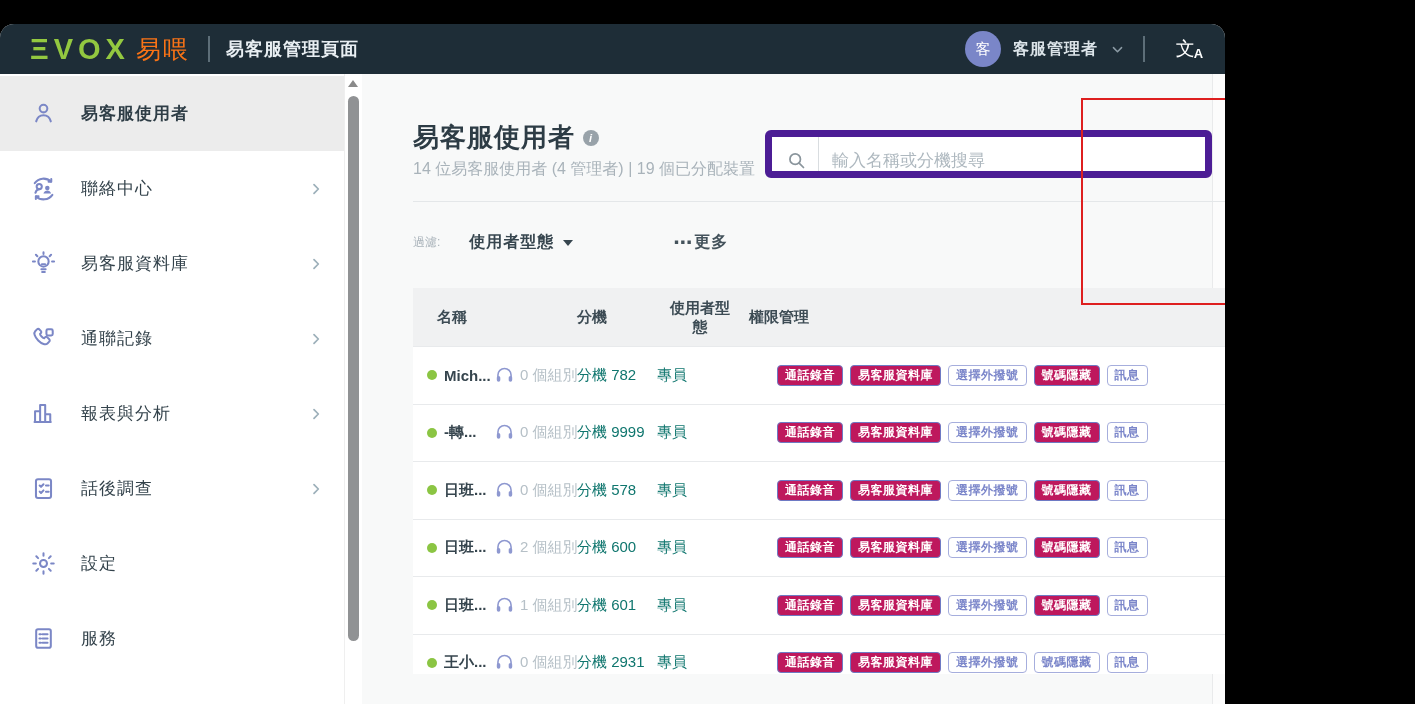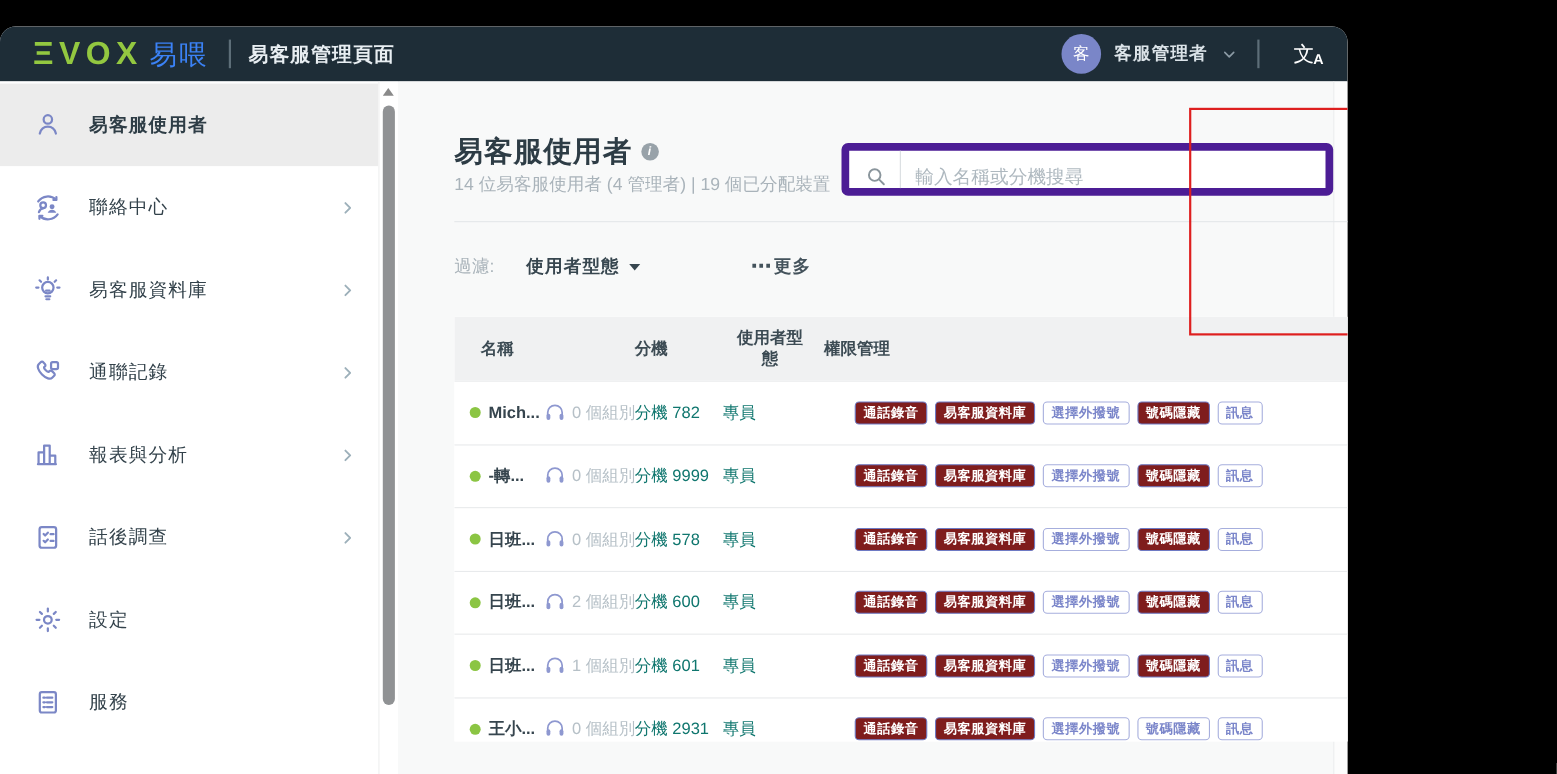--- a/index.html
+++ b/index.html
@@ -5,21 +5,21 @@
   * { box-sizing: border-box; margin: 0; padding: 0; }
   html,body { width:1415px; height:704px; background:#000; overflow:hidden;
     font-family:"Liberation Sans","DejaVu Sans",sans-serif; }
   .app { position:absolute; top:24px; left:0; width:1225px; height:696px;
     border-radius:14px 14px 10px 10px; overflow:hidden; background:#f7f8f8; }
 
   
   .topbar { position:absolute; top:0; left:0; right:0; height:50px; background:#1e2d37;
     display:flex; align-items:center; padding:0 20px 0 30px; }
   .logo { color:#93c840; font-size:29px; font-weight:bold; letter-spacing:5px; }
-  .logo-suffix { color:#3b82f6; font-size:25px; margin-left:6px; letter-spacing:2px; }
+  .logo-suffix { color:#f97316; font-size:25px; margin-left:6px; letter-spacing:2px; }
   .topbar-divider { width:2px; height:26px; background:#5d6e78; margin:0 16px 0 18px; }
   .app-title { color:#e8eef2; font-size:18px; font-weight:bold; letter-spacing:1px; }
   .topbar-right { margin-left:auto; display:flex; align-items:center; }
   .avatar { width:36px; height:36px; border-radius:50%; background:#7a86c8; color:#fff;
     font-size:15px; display:flex; align-items:center; justify-content:center; }
   .user-name { color:#dce4e9; font-size:16px; font-weight:600; margin:0 12px 0 12px; letter-spacing:1px;}
   .chev-down { color:#8b9aa4; display:flex; }
   .lang-icon { color:#fff; font-size:19px; margin-left:14px; position:relative; width:30px; text-align:center;}
   .lang-icon .sec { font-size:13px; font-weight:bold; position:relative; top:3px; left:-1px;}
 
@@ -72,21 +72,21 @@
     font-size:16px; font-weight:600; color:#2e3e47; cursor:pointer; font-family:inherit;}
   .caret { width:0; height:0; border-left:5px solid transparent; border-right:5px solid transparent;
     border-top:6px solid #2e3e47; }
 
   .dropdown { position:absolute; left:755px; top:101px; width:247px; height:118px; background:#fff;
     border-radius:8px; box-shadow:0 3px 16px rgba(40,50,60,.18); z-index:5; padding:0; }
   .menu-item { height:59px; display:flex; align-items:center; padding-left:28px; font-size:16px;
     color:#3a4a52; cursor:pointer; letter-spacing:1px;}
 
   .filter-row { position:absolute; left:51px; top:158px; display:flex; align-items:center; }
-  .filter-label { font-size:16px; color:#a9b3ba; }
+  .filter-label { font-size:12px; color:#a9b3ba; }
   .filter-type { display:flex; align-items:center; gap:9px; margin-left:29px; cursor:pointer; }
   .filter-type .t { font-size:16px; font-weight:bold; color:#37464f; letter-spacing:1px;}
   .filter-type .caret { border-top-color:#37464f; }
   .more-btn { display:flex; align-items:center; margin-left:100px; cursor:pointer; }
   .more-dots { font-size:19px; font-weight:bold; color:#44535c; letter-spacing:-1px; margin-right:3px; line-height:10px;}
   .more-label { font-size:16px; font-weight:600; color:#44535c; letter-spacing:1px;}
 
   
   .table { position:absolute; left:51px; top:214px; width:943px; height:386px; background:#fff; overflow:hidden; }
   .thead { height:58px; background:#f0f1f2; display:flex; align-items:center; }
@@ -100,21 +100,21 @@
   .trow .c1 { display:flex; align-items:center; padding-left:14px; }
   .dot { width:10px; height:10px; border-radius:50%; background:#8bc543; flex:none; }
   .rname { font-size:15px; font-weight:600; color:#36454e; margin-left:7px; width:47px; flex:none;
     white-space:nowrap; overflow:hidden; }
   .headset { color:#8e98d0; margin-left:3px; flex:none; display:flex; }
   .groups { font-size:15px; color:#b6c0c7; margin-left:5px; white-space:nowrap; }
   .ext, .utype { font-size:15px; color:#0f766e; white-space:nowrap; }
   .trow .c4 { display:flex; align-items:center; gap:7px; padding-left:34px; }
   .badge { height:21px; display:inline-flex; align-items:center; padding:0 7px; border-radius:4px;
     font-size:12px; font-weight:bold; letter-spacing:.5px; white-space:nowrap; }
-  .badge.filled { background:#7f1d1d; color:#fff; border:1px solid #6e7ac4; }
+  .badge.filled { background:#be185d; color:#fff; border:1px solid #6e7ac4; }
   .badge.outline { background:#fff; color:#7b86ca; border:1px solid #a6aedd; }
 
   
   .tbl-scroll-arrow { position:absolute; left:982px; top:218px; width:0; height:0;
     border-left:6px solid transparent; border-right:6px solid transparent; border-bottom:8px solid #8a8a8a;}
   .tbl-scroll-thumb { position:absolute; left:982px; top:238px; width:12px; height:160px;
     background:#8f9193; border-radius:6px; }
 
   
   .annotation { position:absolute; left:1081px; top:74px; width:309px; height:207px;

